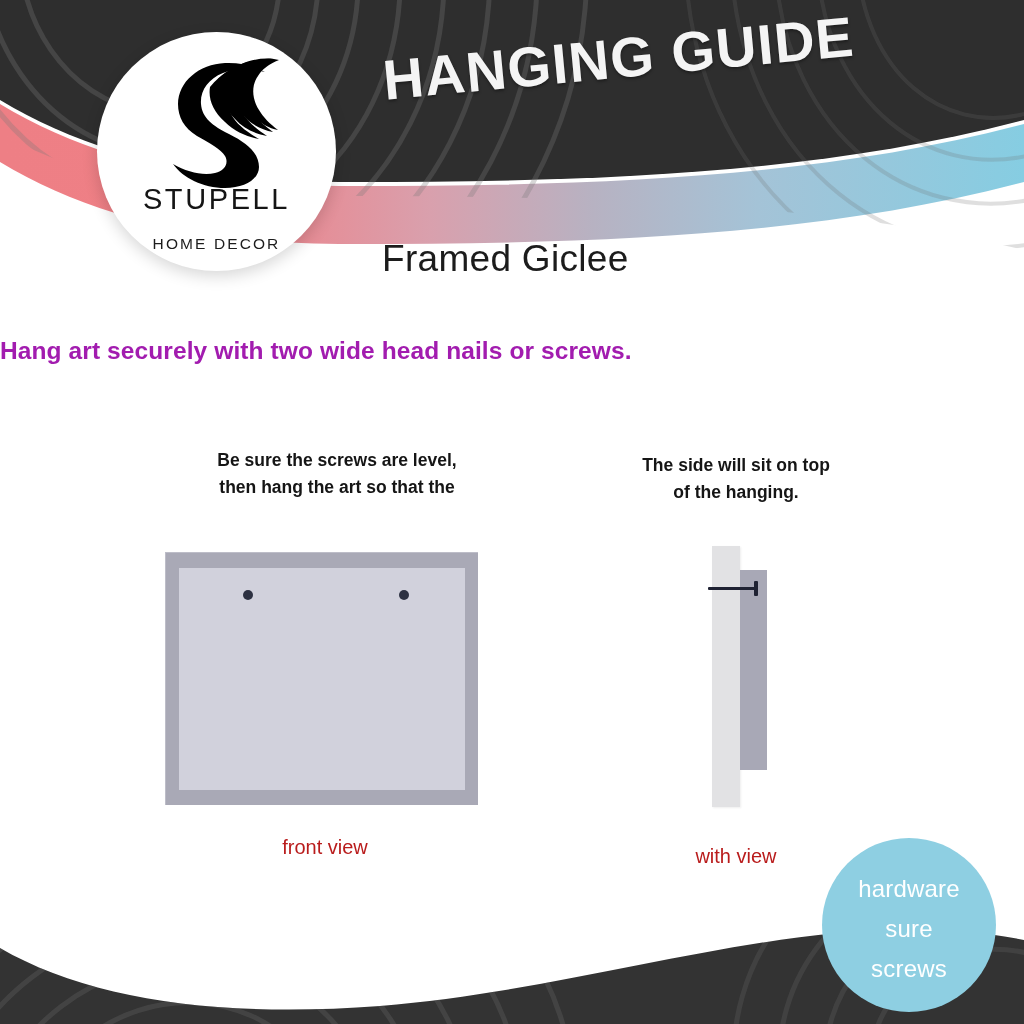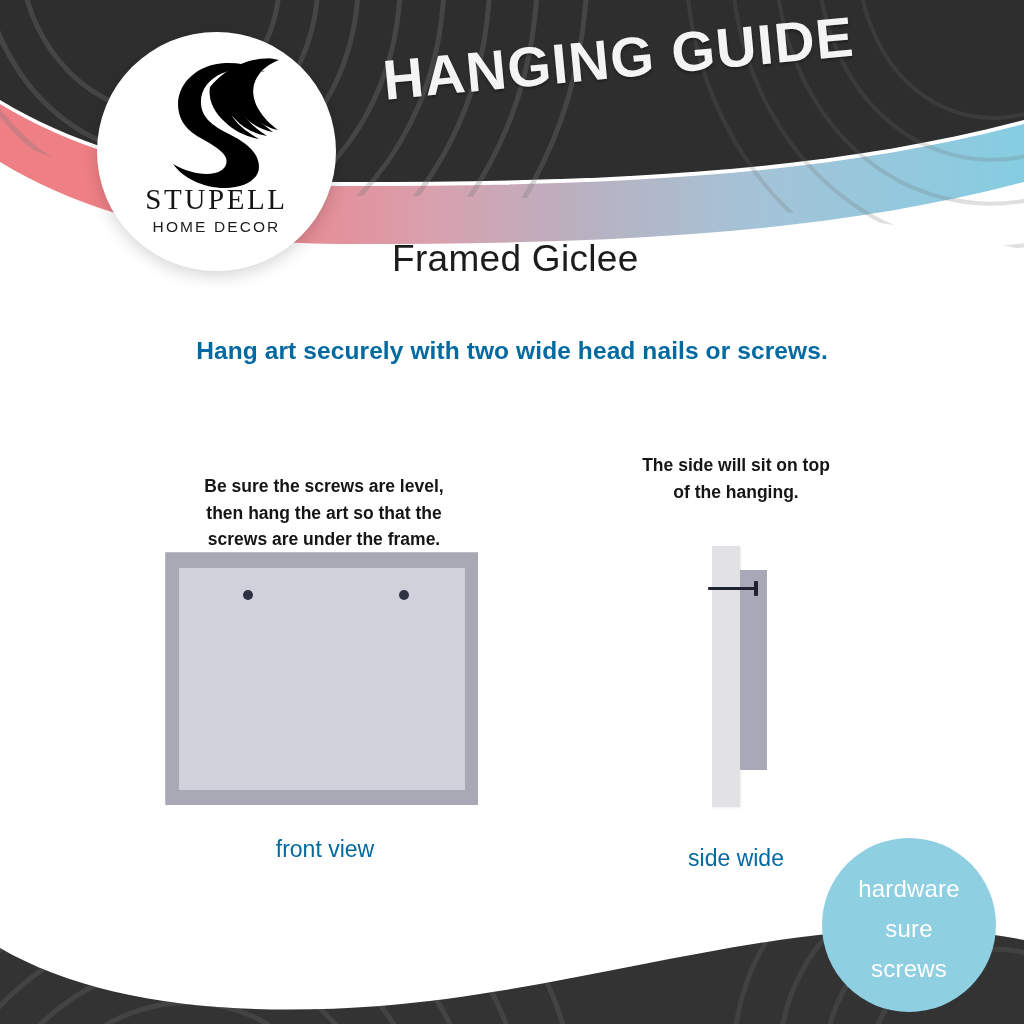--- a/index.html
+++ b/index.html
@@ -55,25 +55,24 @@
     top: 152px;
     text-align: center;
   }
   #logo-wordmark .w1 {
     display: block;
     font-size: 29px;
     letter-spacing: 2.6px;
     color: #151515;
     font-weight: 400;
     line-height: 1.05;
-    font-family: Liberation Serif, serif;
   }
   #logo-wordmark .w2 {
     display: block;
-    margin-top: 4px;
+    margin-top: 21px;
     font-size: 15.5px;
     letter-spacing: 2.1px;
     color: #1d1d1d;
     font-weight: 400;
   }
 
   
   #header-title {
     position: absolute;
     left: 380px;
@@ -85,59 +84,58 @@
     letter-spacing: 1.2px;
     transform: rotate(-5.4deg);
     transform-origin: left top;
     white-space: nowrap;
     text-shadow: 0 2px 3px rgba(0,0,0,0.35);
   }
 
   
   #product-type {
     position: absolute;
-    left: 392px;
+    left: 382px;
     top: 238px;
     font-size: 37px;
     color: #1c1c1c;
     font-weight: 400;
     letter-spacing: 0.3px;
     white-space: nowrap;
   }
 
   
   #main-instruction {
     position: absolute;
     left: 0;
     top: 337px;
     width: 1024px;
-    text-align: center;
     font-size: 24.5px;
-    color: #0369a1;
+    color: #a21caf;
     font-weight: 700;
     letter-spacing: 0.1px;
   }
 
   
   .diagram-caption-top {
     position: absolute;
     text-align: center;
     font-size: 17.5px;
     line-height: 1.52;
     color: #151515;
     font-weight: 700;
   }
-  #front-caption-top { left: 159px; top: 447px; width: 330px; margin-top: 26px; }
+  #front-caption-top { left: 172px; top: 447px; width: 330px; }
   #side-caption-top  { left: 600px; top: 452px; width: 272px; }
 
   .diagram-caption-bottom {
     position: absolute;
     text-align: center;
-    font-size: 23px;
-    color: #0369a1;
+    font-size: 20px;
+    color: #b91c1c;
     font-weight: 400;
   }
   #front-caption-bottom { left: 160px; top: 836px; width: 330px; }
   #side-caption-bottom  { left: 620px; top: 845px; width: 232px; }
 
   
   #front-view {
     position: absolute;
     left: 165px;
     top: 552px;
@@ -317,21 +315,20 @@
 
   <div id="header-title">HANGING GUIDE</div>
 
   <div id="product-type">Framed Giclee</div>
 
   <div id="main-instruction">Hang art securely with two wide head nails or screws.</div>
 
   <div id="front-caption-top" class="diagram-caption-top">
     <div>Be sure the screws are level,</div>
     <div>then hang the art so that the</div>
-    <div>screws are under the frame.</div>
   </div>
 
   <div id="side-caption-top" class="diagram-caption-top">
     <div>The side will sit on top</div>
     <div>of the hanging.</div>
   </div>
 
   <div id="front-view">
     <div id="front-view-mat">
       <div class="screw-dot" id="screw-dot-left"></div>
@@ -340,21 +337,21 @@
   </div>
 
   <div id="side-view">
     <div id="side-wall"></div>
     <div id="side-frame-bar"></div>
     <div id="side-nail"></div>
     <div id="side-nail-head"></div>
   </div>
 
   <div id="front-caption-bottom" class="diagram-caption-bottom">front view</div>
-  <div id="side-caption-bottom" class="diagram-caption-bottom">side wide</div>
+  <div id="side-caption-bottom" class="diagram-caption-bottom">with view</div>
 
   <div id="hardware-badge">
     <div id="hardware-badge-text">
       <span>hardware</span>
       <span>sure</span>
       <span>screws</span>
     </div>
   </div>
 
 </div>

